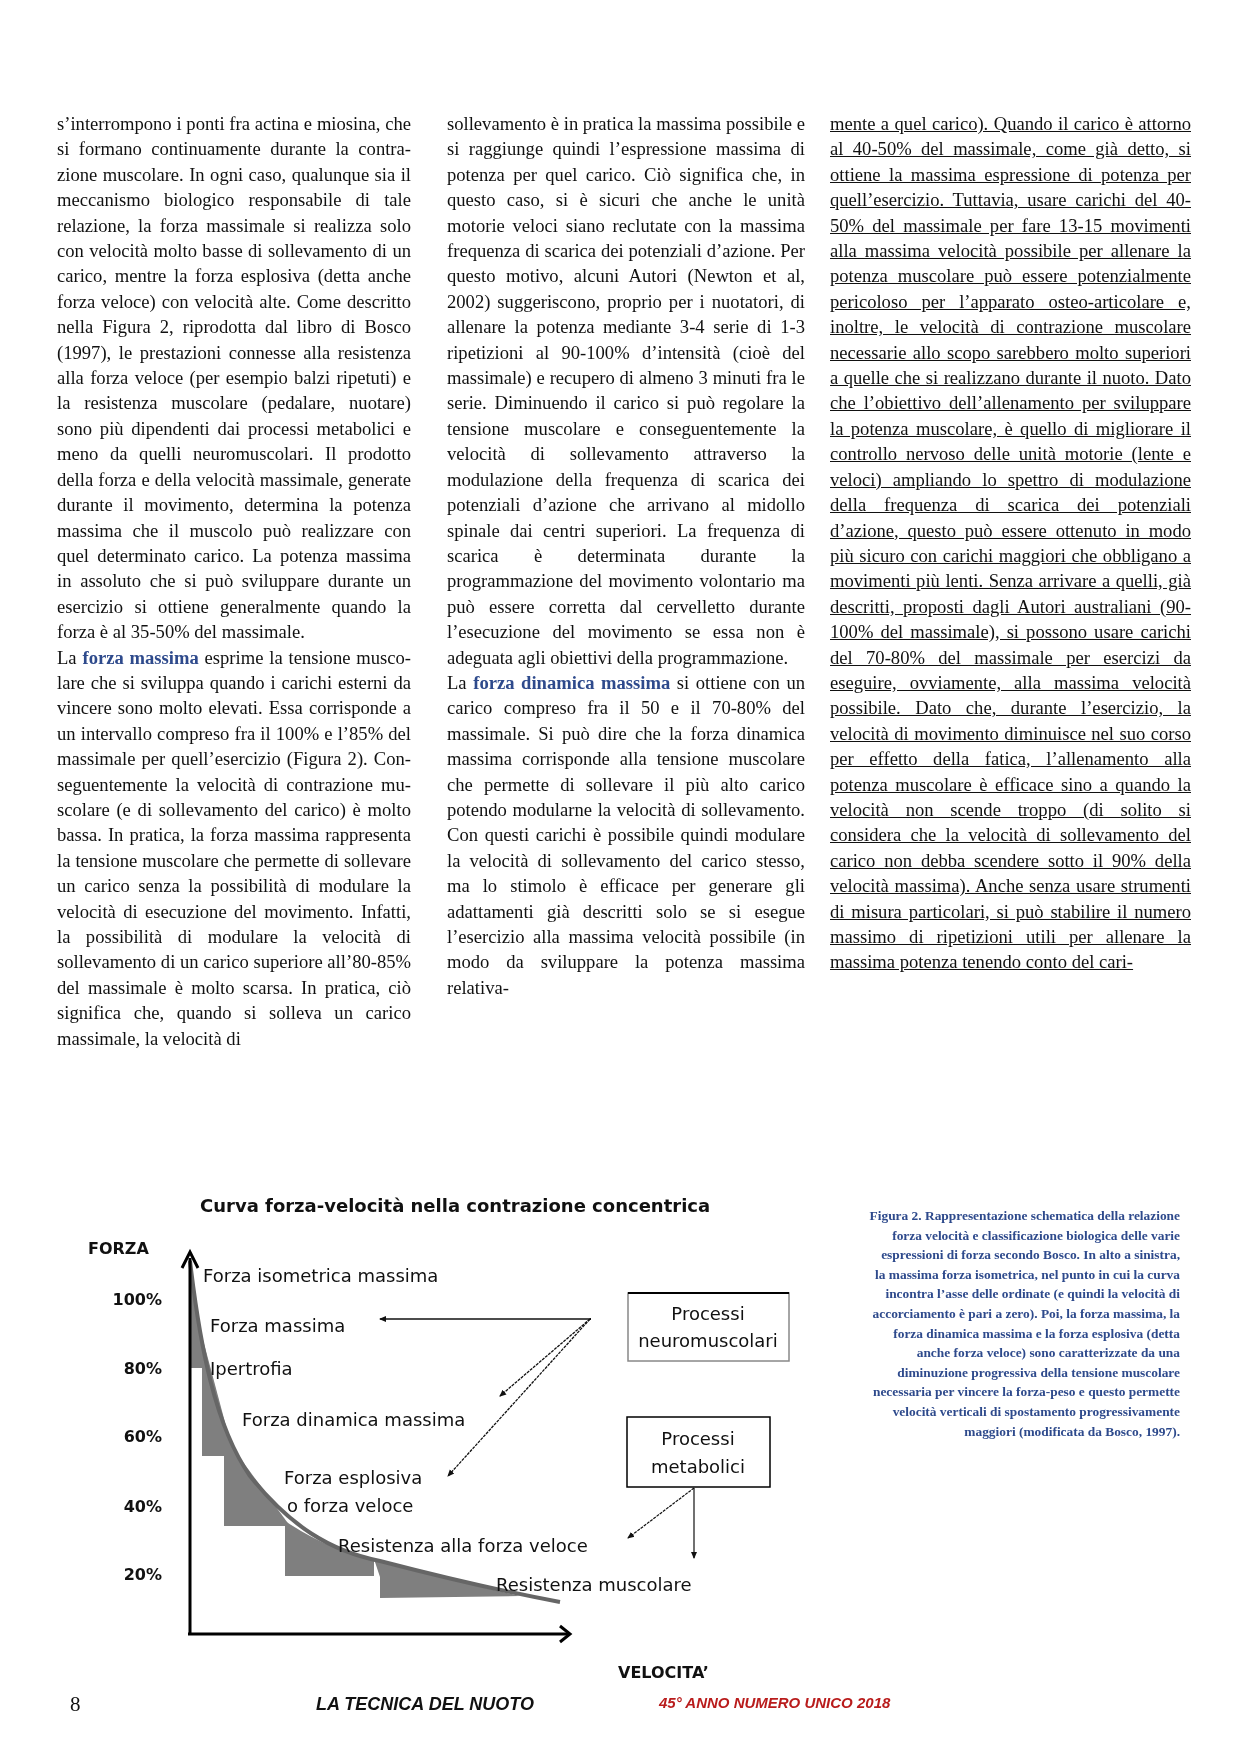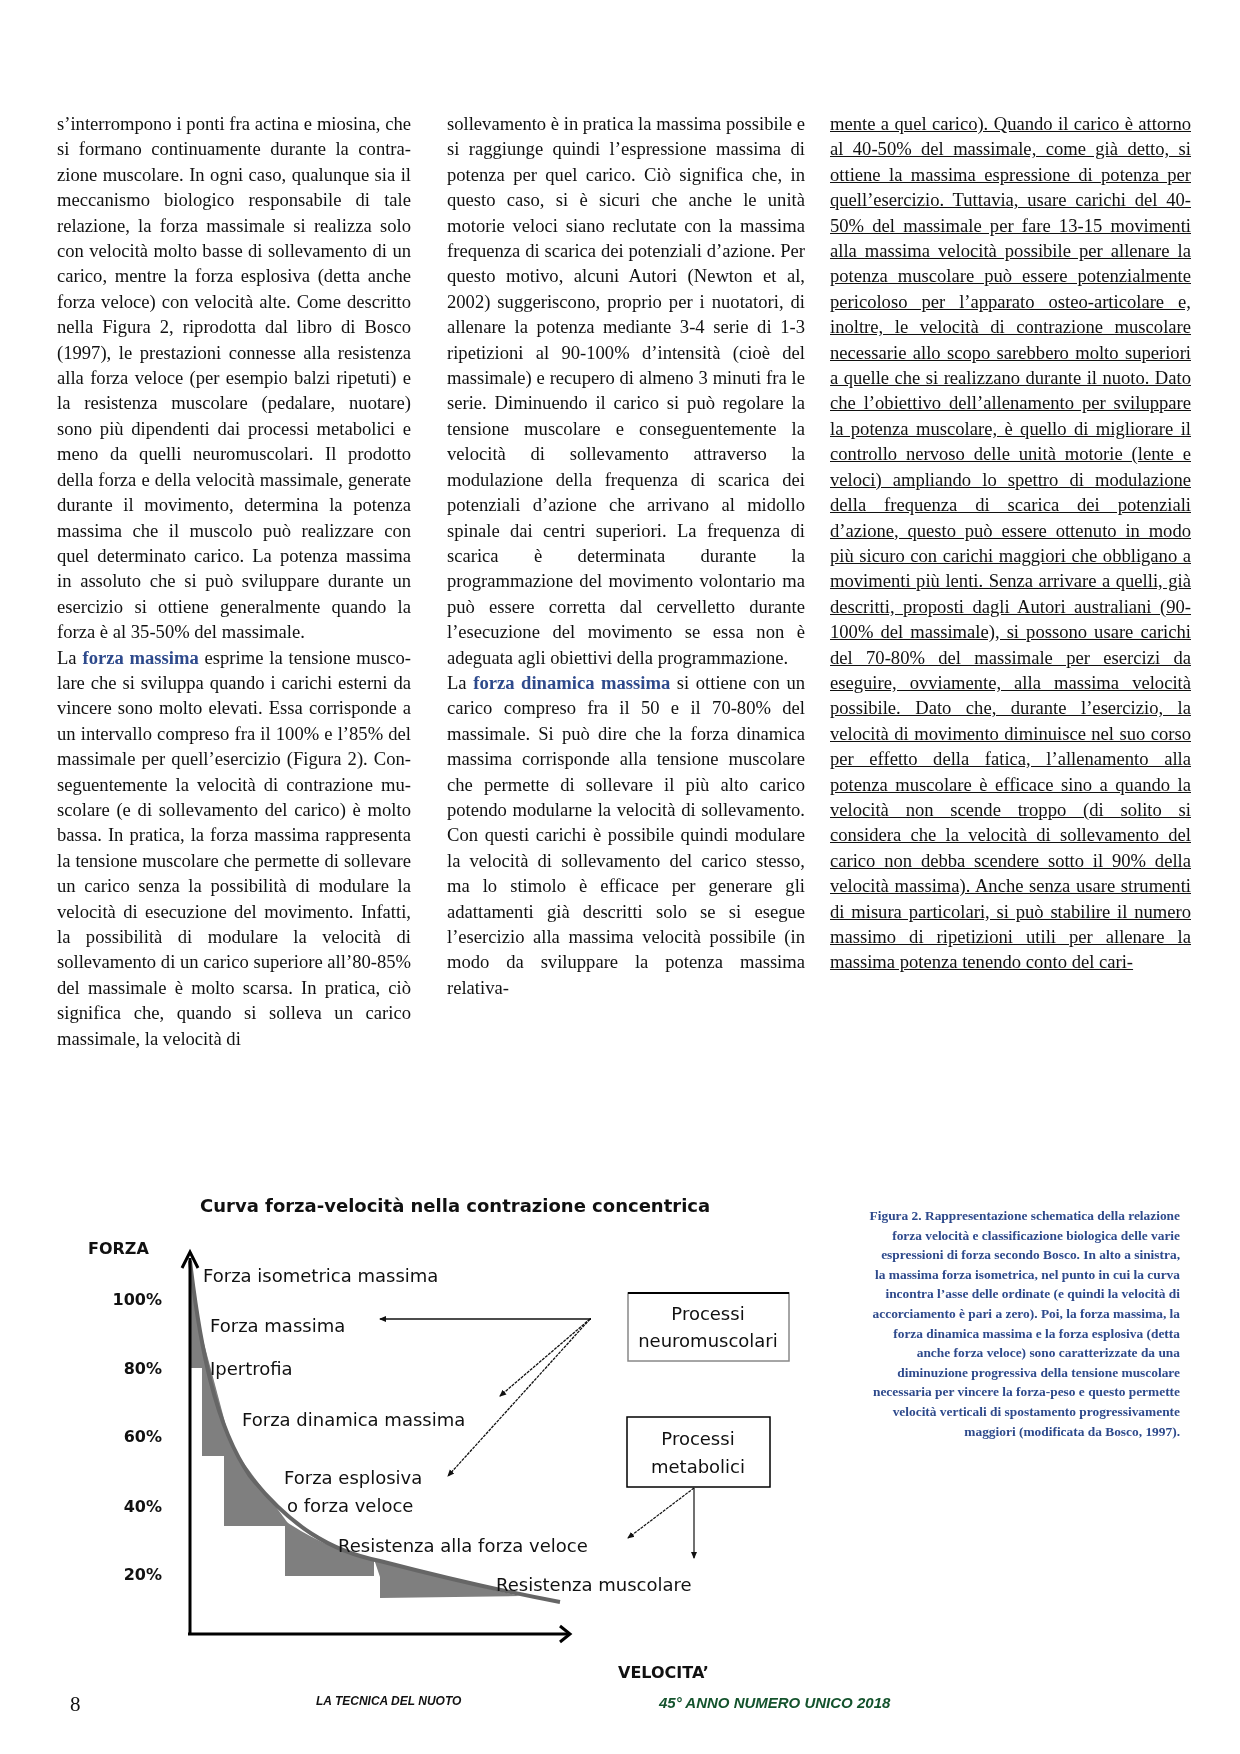--- a/index.html
+++ b/index.html
@@ -22,22 +22,22 @@
   .fig-text { font-family: "DejaVu Sans", "Liberation Sans", sans-serif; fill: #111; }
   .fig-bold { font-family: "DejaVu Sans", "Liberation Sans", sans-serif; font-weight: bold; fill: #111; }
 
   .caption {
     position: absolute; left: 868px; top: 1206px; width: 312px;
     font-family: "Liberation Serif", "DejaVu Serif", serif; font-weight: bold;
     font-size: 13.4px; line-height: 19.6px; color: #2e4a8c; text-align: right;
   }
   .footer { position: absolute; top: 1694px; font-family: "Liberation Sans", sans-serif; }
   #page-number { left: 70px; top: 1692px; font-family: "Liberation Serif", serif; font-size: 21px; color: #111; }
-  #journal-name { left: 316px; font-size: 12px; font-weight: bold; font-style: italic; color: #111; }
-  #issue-info { left: 659px; font-size: 15px; font-weight: bold; font-style: italic; color: #14532d; }
+  #journal-name { left: 316px; font-size: 18px; font-weight: bold; font-style: italic; color: #111; }
+  #issue-info { left: 659px; font-size: 15px; font-weight: bold; font-style: italic; color: #b91c1c; }
 </style>
 </head>
 <body>
 
 <div class="page">
 
   <div class="col" id="col1">
       <p><span>s’interrompono i ponti fra actina e miosina, che si formano continuamente durante la contra­zione muscolare. In ogni caso, qualunque sia il meccanismo biologico responsabile di tale relazione, la forza massimale si realizza solo con velocità  molto basse di sollevamento di un carico, mentre la forza esplosiva (detta anche forza veloce) con velocità alte. Come descrit­to nella Figura 2, riprodotta dal libro di Bosco (1997), le prestazioni connesse alla resistenza alla forza veloce (per esempio balzi ripetuti) e la resistenza muscolare (pedalare, nuotare) sono più dipendenti dai processi metabolici e meno da quelli neuromuscolari. Il prodotto della forza e della velocità massimale, generate durante il movimento, determina la potenza massima che il muscolo può realizzare con quel determinato carico. La potenza massima in assoluto che si può sviluppare durante un esercizio si ottiene generalmente quando la forza è al 35-50% del massimale.</span></p>
       <p><span>La </span><span class="kw" style="color: rgb(46, 74, 140);">forza massima</span><span> esprime la tensione musco­lare che si sviluppa quando i carichi esterni da vincere sono molto elevati. Essa corrisponde a un intervallo compreso fra il 100% e l’85% del massimale per quell’esercizio (Figura 2). Con­seguentemente  la velocità  di contrazione mu­scolare (e di sollevamento del carico) è molto bassa. In pratica, la forza massima rappresenta la tensione muscolare che permette di sollevare un carico senza la possibilità di modulare la velocità di esecuzione del movimento. Infatti, la possibilità  di  modulare  la velo­cità di sollevamento di un carico superiore all’80-85% del massimale è molto scarsa. In pratica, ciò significa che, quando si sol­leva  un  carico  massimale,  la velocità di</span></p>
     </div>

